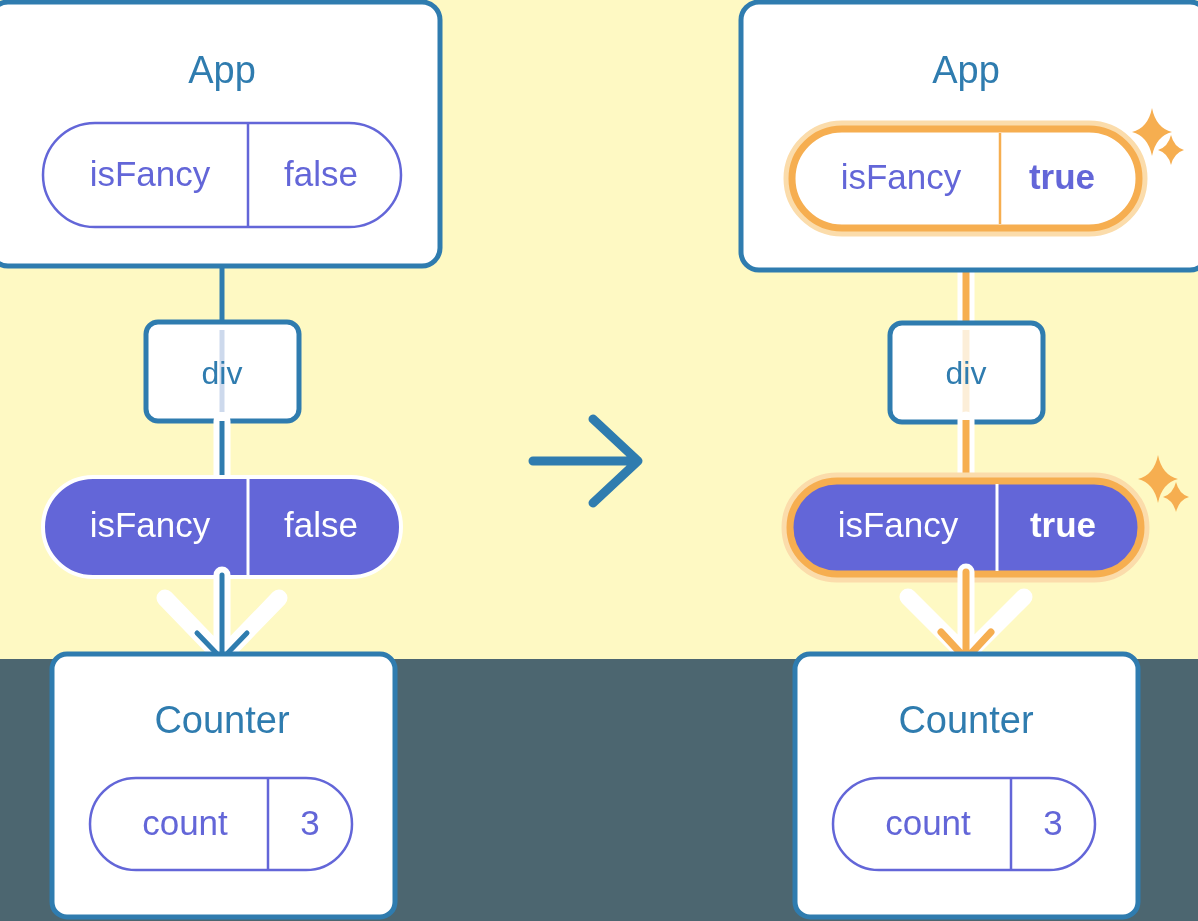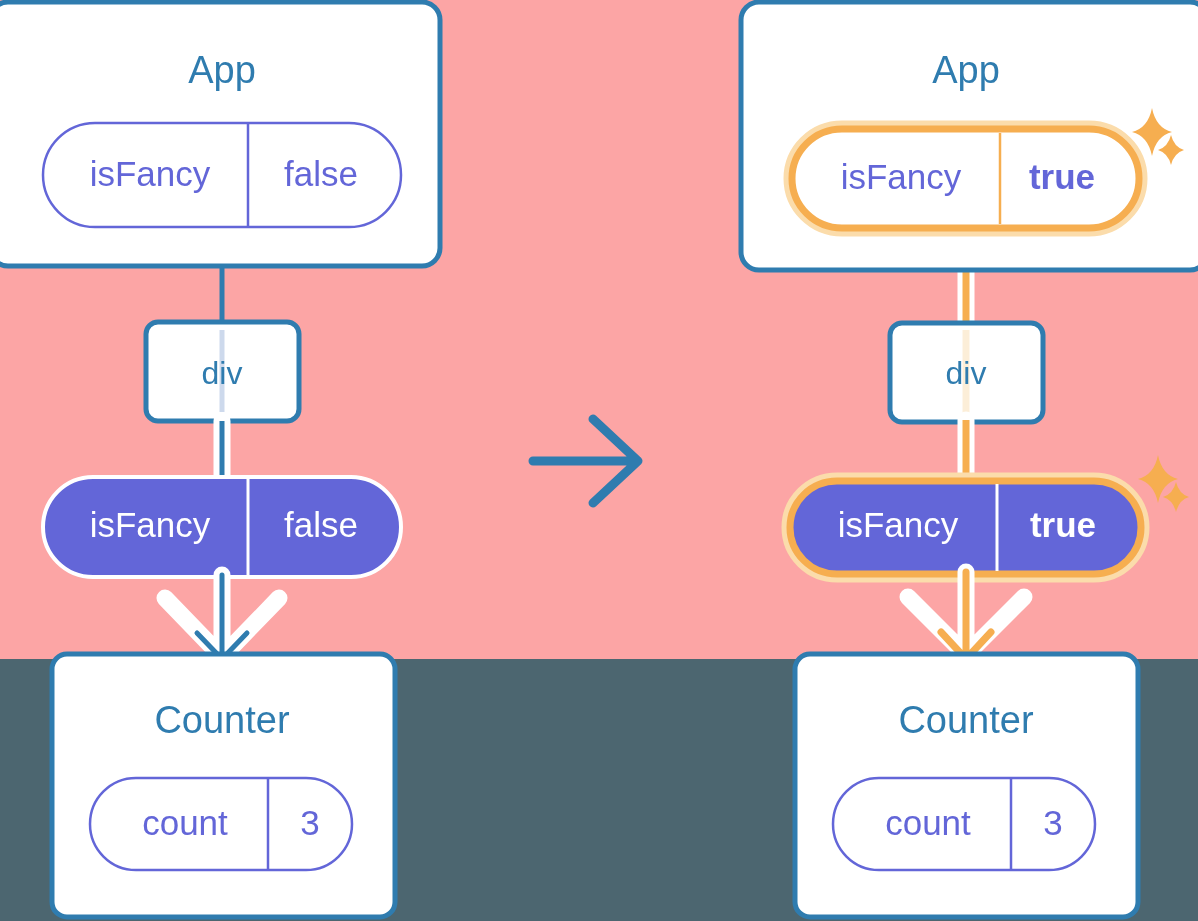--- a/index.html
+++ b/index.html
@@ -11,21 +11,21 @@
   body {
     width: 1198px;
     height: 921px;
     overflow: hidden;
     font-family: "Liberation Sans", sans-serif;
   }
   #stage {
     position: relative;
     width: 1198px;
     height: 659px;
-    background: #fca5a5;
+    background: #fef9c3;
   }
   #stage svg {
     position: absolute;
     top: 0;
     left: 0;
     display: block;
   }
   .box-fill { fill: #ffffff; }
   .box-stroke { stroke: #2f7caf; stroke-width: 5; fill: none; }
   .title-text {

